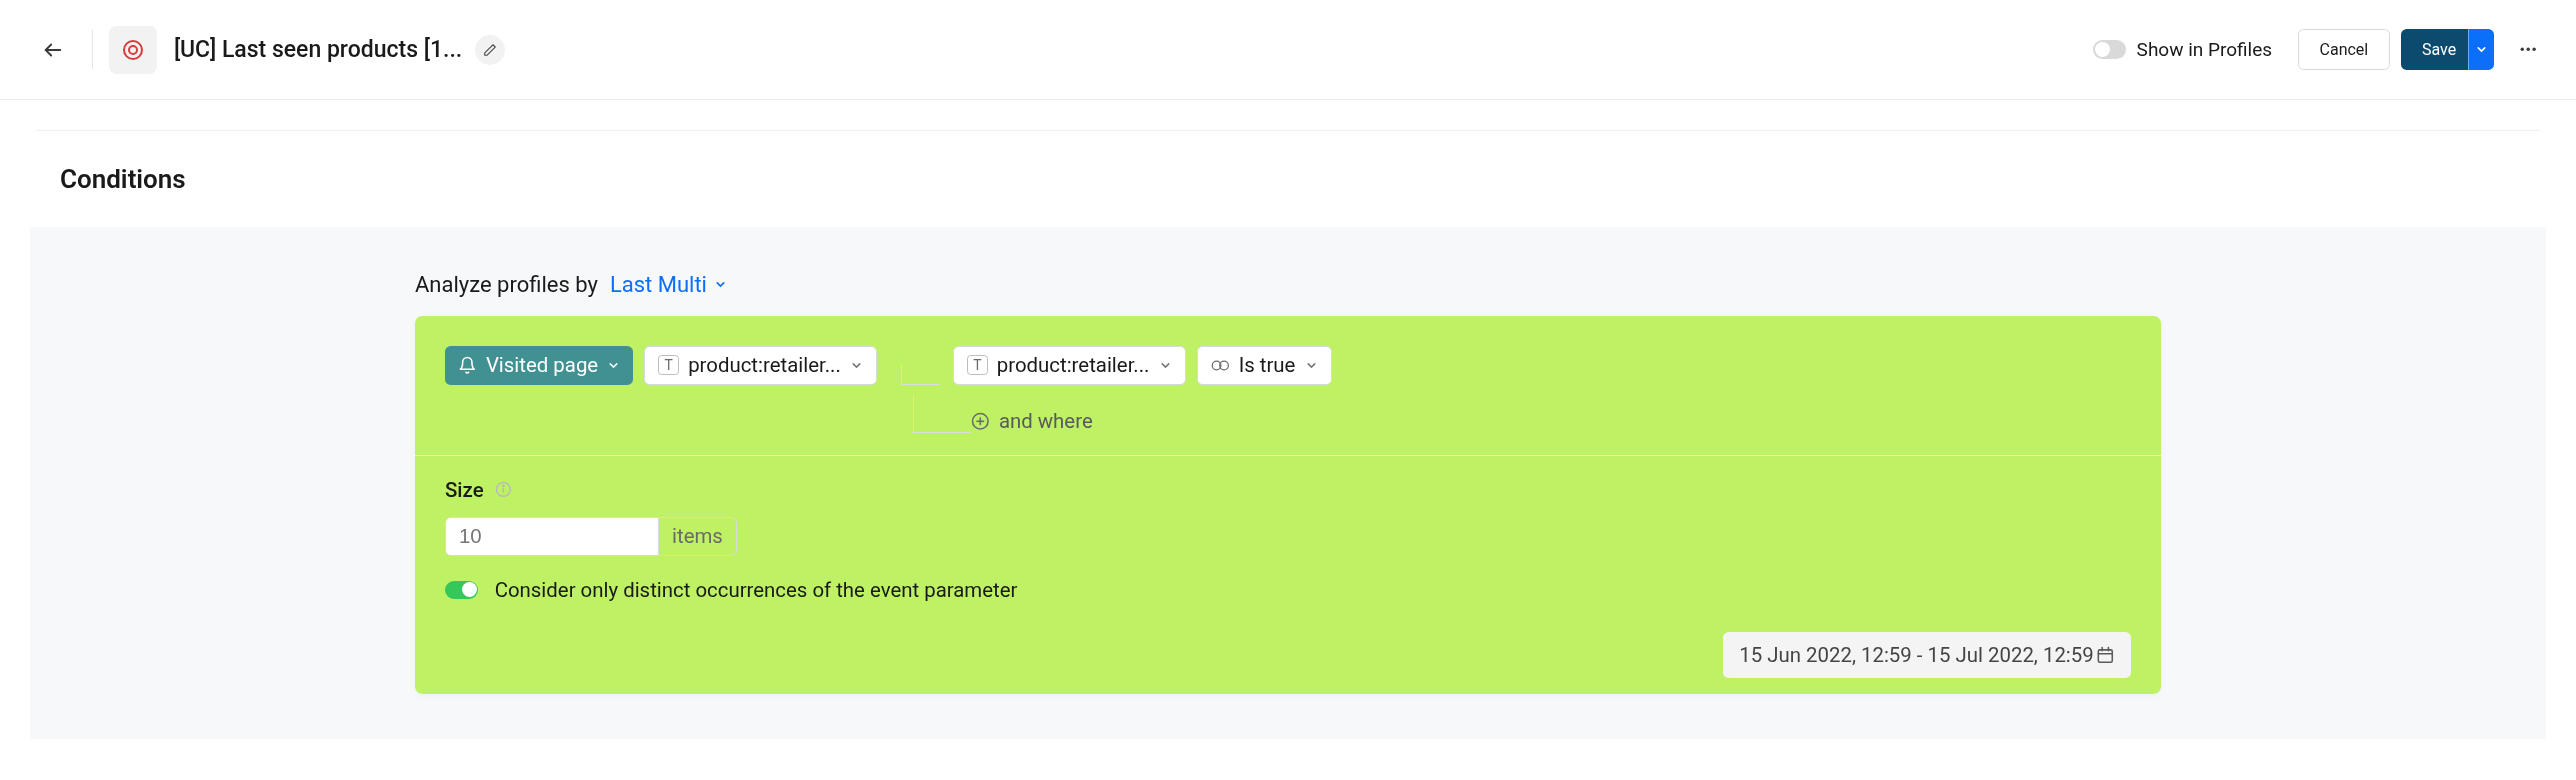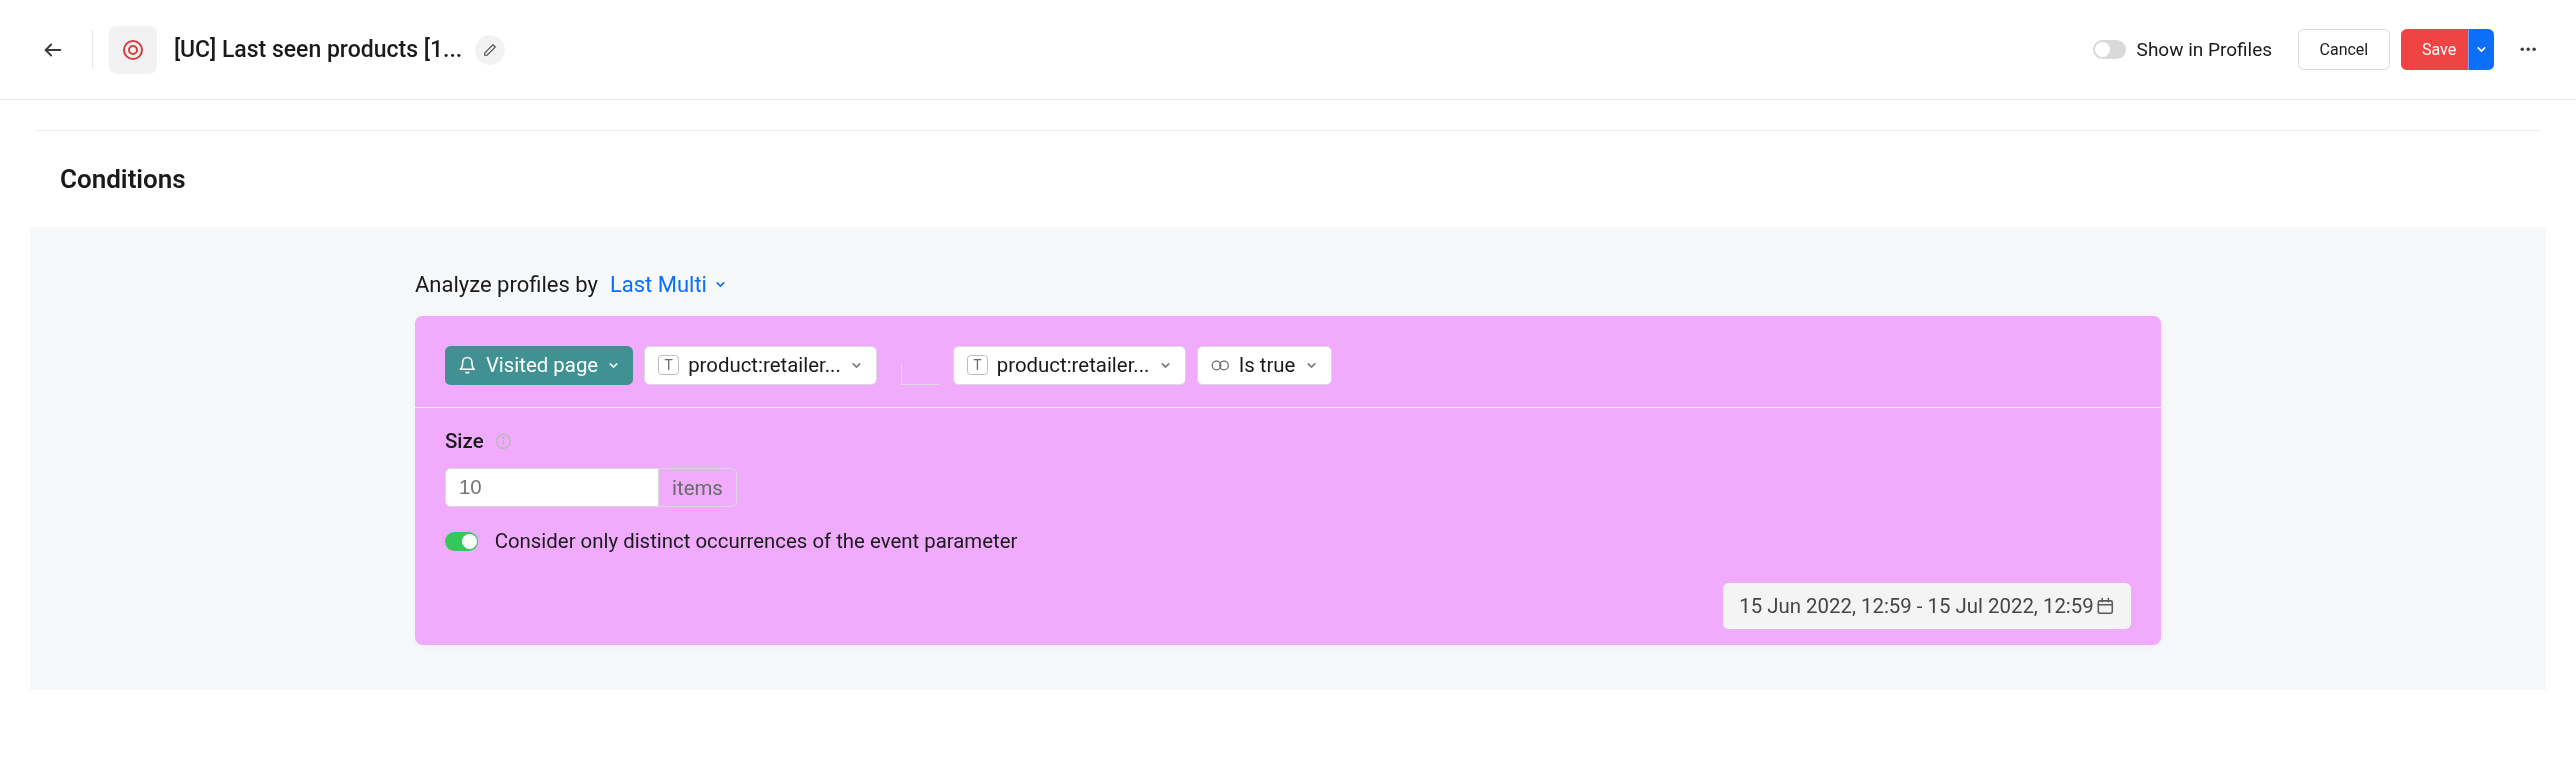--- a/index.html
+++ b/index.html
@@ -78,21 +78,21 @@
   border-radius: 5.6px;
   font-size: 16px;
   cursor: pointer;
   border: 0.9px solid transparent;
 }
 .btn-outline {
   border-color: #d9d9d9;
   background: #fff;
 }
 .btn-primary {
-  background: #ef4444;
+  background: #0c4a6e;
   color: #fff;
 }
 .btn-chev {
   width: 26px;
   display: flex; align-items: center; justify-content: center;
   border-left: 0.9px solid rgba(255,255,255,0.4);
   background: #0c6ff9;
   color: #fff;
   height: 41px;
   border-radius: 0 5.6px 5.6px 0;
@@ -131,21 +131,21 @@
 }
 .analyze-row {
   font-size: 22px;
   margin-bottom: 18.6px;
   display: flex;
   align-items: center;
   gap: 12px;
 }
 .link-blue { color: #0c6ff9; display: inline-flex; align-items: center; gap: 7.4px; cursor: pointer; }
 .panel {
-  background: #f0abfc;
+  background: #bef264;
   border-radius: 7.4px;
   box-shadow: 0 1.9px 7.4px rgba(0,0,0,0.04);
   padding: 30px 30px 16px 30px;
 }
 .filter-row {
   display: flex;
   align-items: center;
 }
 .chip {
   display: inline-flex;
@@ -341,20 +341,31 @@
                   <circle cx="9" cy="9" r="7"></circle>
                   <circle cx="21" cy="9" r="7"></circle>
                 </svg>
               <span>Is true</span>
               <svg class="chev" width="13" height="13" viewBox="0 0 24 24" fill="none" stroke="#6a6a6a" stroke-width="3" stroke-linecap="round">
                   <polyline points="6 9 12 15 18 9"></polyline>
                 </svg>
             </div>
           </div>
 
+          <div class="and-where-row">
+            <div class="subconnector"></div>
+            <div class="and-where">
+              <svg width="18.6" height="18.6" viewBox="0 0 24 24" fill="none" stroke="#6a6a6a" stroke-width="2">
+                  <circle cx="12" cy="12" r="10"></circle>
+                  <line x1="12" y1="7" x2="12" y2="17"></line>
+                  <line x1="7" y1="12" x2="17" y2="12"></line>
+                </svg>
+              <span>and where</span>
+            </div>
+          </div>
 
           <div class="hr"></div>
 
           <div class="size-row">
             <span class="size-label">Size</span>
             <svg class="info-icon" width="16.7" height="16.7" viewBox="0 0 24 24" fill="none" stroke="#b8b8b8" stroke-width="2">
                 <circle cx="12" cy="12" r="10"></circle>
                 <line x1="12" y1="10" x2="12" y2="17"></line>
                 <circle cx="12" cy="7" r="1" fill="#b8b8b8"></circle>
               </svg>

